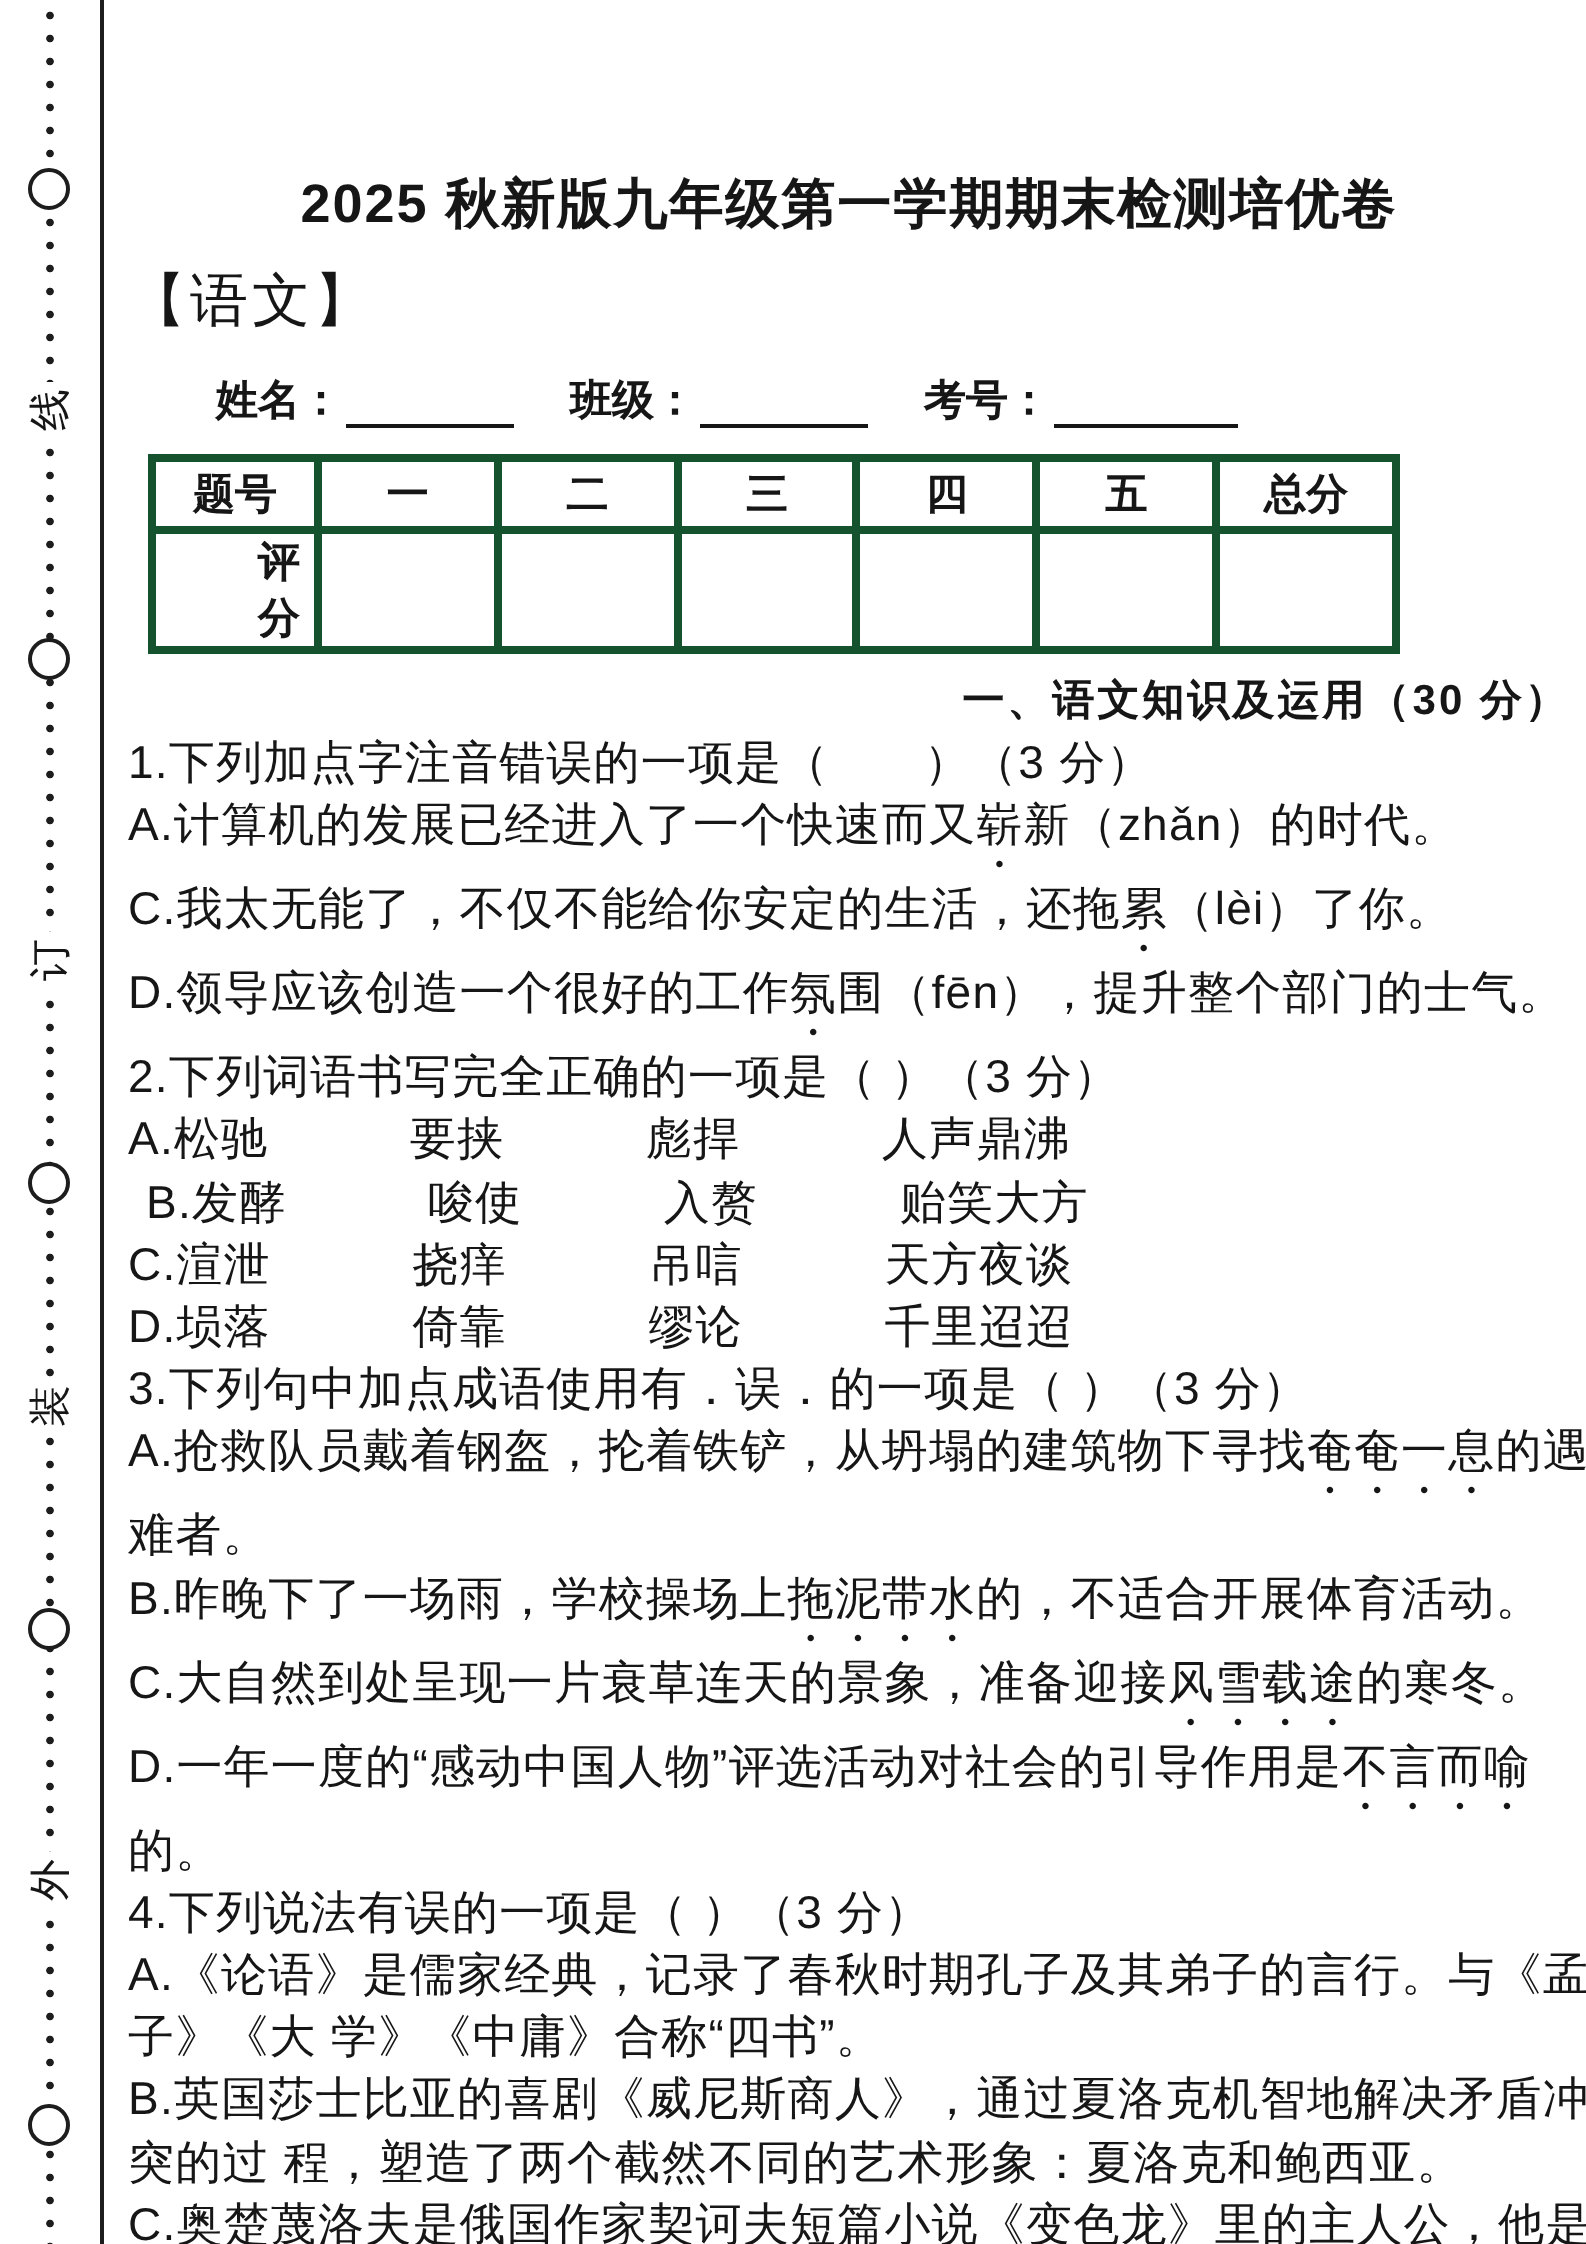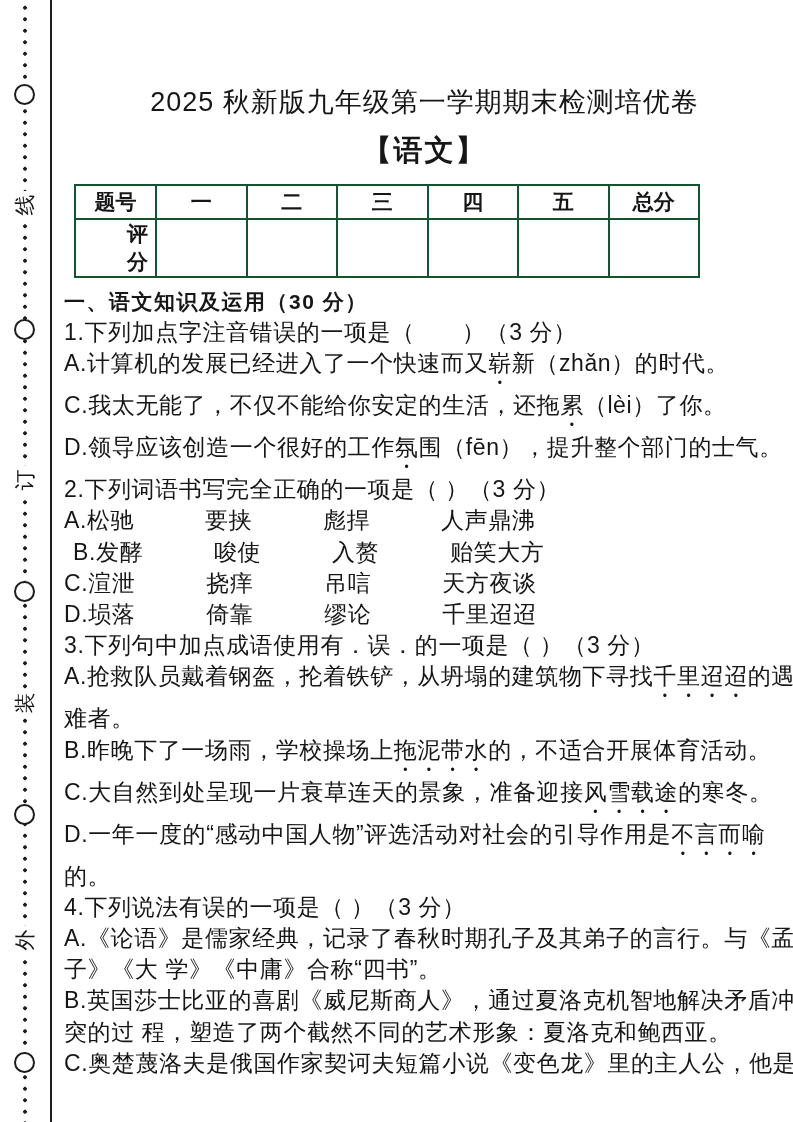--- a/index.html
+++ b/index.html
@@ -20,40 +20,40 @@
   .margin-char {
     position:absolute; left:11px; width:28px; height:30px; background:#ffffff;
     display:flex; align-items:center; justify-content:center;
     font-size:21px; font-weight:500; transform:rotate(-90deg);
   }
   .page-edge-line { position:absolute; left:50px; top:0; width:2px; height:1122px; background:#1d1d1d; }
 
   
   .content { position:absolute; left:52px; top:0; width:741px; padding:0 8px 0 12px; box-sizing:border-box; }
 
-  .paper-title { margin:84px 0 4px; text-align:center; font-size:27px; font-weight:400; letter-spacing:1px; }
-  .paper-subtitle { margin:11px 0 0; text-align:center; font-size:29px; font-weight:700; letter-spacing:2px; }
+  .paper-title { margin:84px 0 4px; text-align:center; font-size:27px; font-weight:700; letter-spacing:1px; }
+  .paper-subtitle { margin:11px 0 0; font-size:29px; font-weight:400; letter-spacing:2px; }
 
   .student-fields {
     margin:15px 0 0 44px; display:flex; align-items:flex-end; gap:28px;
     font-size:21px; font-weight:700;
   }
   .field { display:flex; align-items:flex-end; }
   .blank { display:inline-block; width:84px; height:22px; border-bottom:2px solid #161616; margin-left:2px; }
 
   table.score-table {
     margin:13px 0 0 10px; border-collapse:collapse; table-layout:fixed;
     width:626px; font-size:21px; font-weight:700;
   }
-  .score-table td { border:2px solid #14532d; text-align:center; padding:0; }
+  .score-table td { border:4px solid #14532d; text-align:center; padding:0; }
   .score-table tr.head-row td { height:32px; }
   .score-table tr.score-row td { height:27px;padding-left:44px; }
   .score-table td.first-col { width:79px; }
 
-  .section-heading { margin:10px 0 2px; font-size:21px; line-height:27px; font-weight:800; letter-spacing:1.5px; }
+  .section-heading { margin:10px 0 2px; font-size:21px; line-height:27px; font-weight:800; letter-spacing:1.5px;text-align:right; }
 
   .q-line { font-size:23px; line-height:31.2px; letter-spacing:0.6px; white-space:nowrap; font-weight:500; }
   .q-line.indent { padding-left:9px; }
   .em {
     -webkit-text-emphasis: filled dot #161616;
     -webkit-text-emphasis-position: under right;
     text-emphasis: filled dot #161616;
     text-emphasis-position: under right;
   }
 </style>
@@ -72,20 +72,34 @@
   <div class="margin-circle" style="top:804px"></div>
   <div class="margin-char" style="top:925px">外</div>
   <div class="margin-circle" style="top:1052px"></div>
   <div class="page-edge-line"></div>
 
   <div class="content">
 
     <h1 class="paper-title">2025 秋新版九年级第一学期期末检测培优卷</h1>
     <h2 class="paper-subtitle">【语文】</h2>
 
+    <div class="student-fields">
+      <div class="field">
+        <span>姓名：</span>
+        <span class="blank"></span>
+      </div>
+      <div class="field">
+        <span>班级：</span>
+        <span class="blank"></span>
+      </div>
+      <div class="field">
+        <span>考号：</span>
+        <span class="blank" style="width:92px"></span>
+      </div>
+    </div>
 
     <table class="score-table">
       <tbody>
           <tr class="head-row">
         <td class="first-col">题号</td>
         <td>一</td>
         <td>二</td>
         <td>三</td>
         <td>四</td>
         <td>五</td>
@@ -109,21 +123,21 @@
         <div class="q-line">1.下列加点字注音错误的一项是（　　）（3 分）</div>
         <div class="q-line"><span>A.计算机的发展已经进入了一个快速而又</span><span class="em">崭</span><span>新（zhǎn）的时代。</span></div>
         <div class="q-line"><span>C.我太无能了，不仅不能给你安定的生活，还拖</span><span class="em">累</span><span>（lèi）了你。</span></div>
         <div class="q-line"><span>D.领导应该创造一个很好的工作</span><span class="em">氛</span><span>围（fēn），提升整个部门的士气。</span></div>
         <div class="q-line">2.下列词语书写完全正确的一项是（ ）（3 分）</div>
         <div class="q-line">A.松驰　　　要挟　　　彪捍　　　人声鼎沸</div>
         <div class="q-line indent">B.发酵　　　唆使　　　入赘　　　贻笑大方</div>
         <div class="q-line">C.渲泄　　　挠痒　　　吊唁　　　天方夜谈</div>
         <div class="q-line">D.埙落　　　倚靠　　　缪论　　　千里迢迢</div>
         <div class="q-line">3.下列句中加点成语使用有．误．的一项是（ ）（3 分）</div>
-        <div class="q-line"><span>A.抢救队员戴着钢盔，抡着铁铲，从坍塌的建筑物下寻找</span><span class="em">千里迢迢</span><span>的遇</span></div>
+        <div class="q-line"><span>A.抢救队员戴着钢盔，抡着铁铲，从坍塌的建筑物下寻找</span><span class="em">奄奄一息</span><span>的遇</span></div>
         <div class="q-line">难者。</div>
         <div class="q-line"><span>B.昨晚下了一场雨，学校操场上</span><span class="em">拖泥带水</span><span>的，不适合开展体育活动。</span></div>
         <div class="q-line"><span>C.大自然到处呈现一片衰草连天的景象，准备迎接</span><span class="em">风雪载途</span><span>的寒冬。</span></div>
         <div class="q-line"><span>D.一年一度的“感动中国人物”评选活动对社会的引导作用是</span><span class="em">不言而喻</span></div>
         <div class="q-line">的。</div>
         <div class="q-line">4.下列说法有误的一项是（ ）（3 分）</div>
         <div class="q-line">A.《论语》是儒家经典，记录了春秋时期孔子及其弟子的言行。与《孟</div>
         <div class="q-line">子》《大 学》《中庸》合称“四书”。</div>
         <div class="q-line">B.英国莎士比亚的喜剧《威尼斯商人》，通过夏洛克机智地解决矛盾冲</div>
         <div class="q-line">突的过 程，塑造了两个截然不同的艺术形象：夏洛克和鲍西亚。</div>

